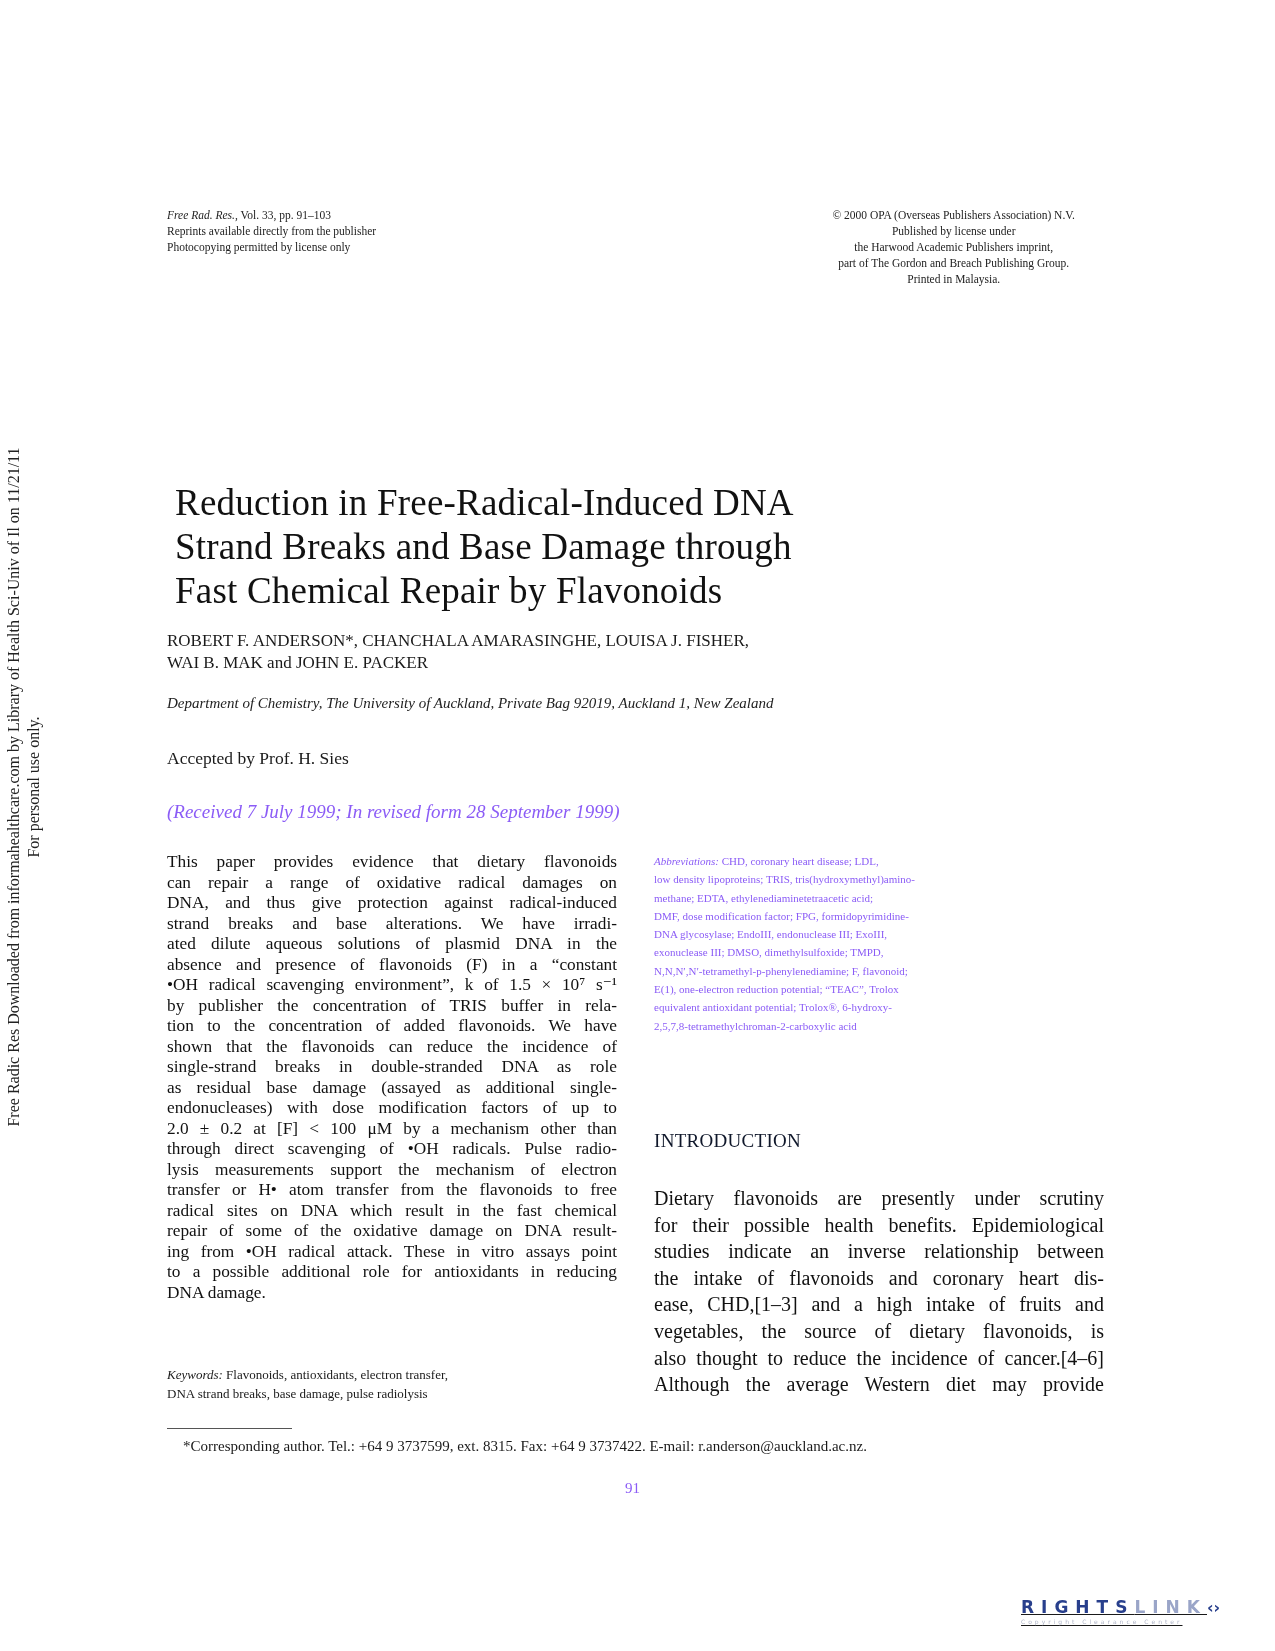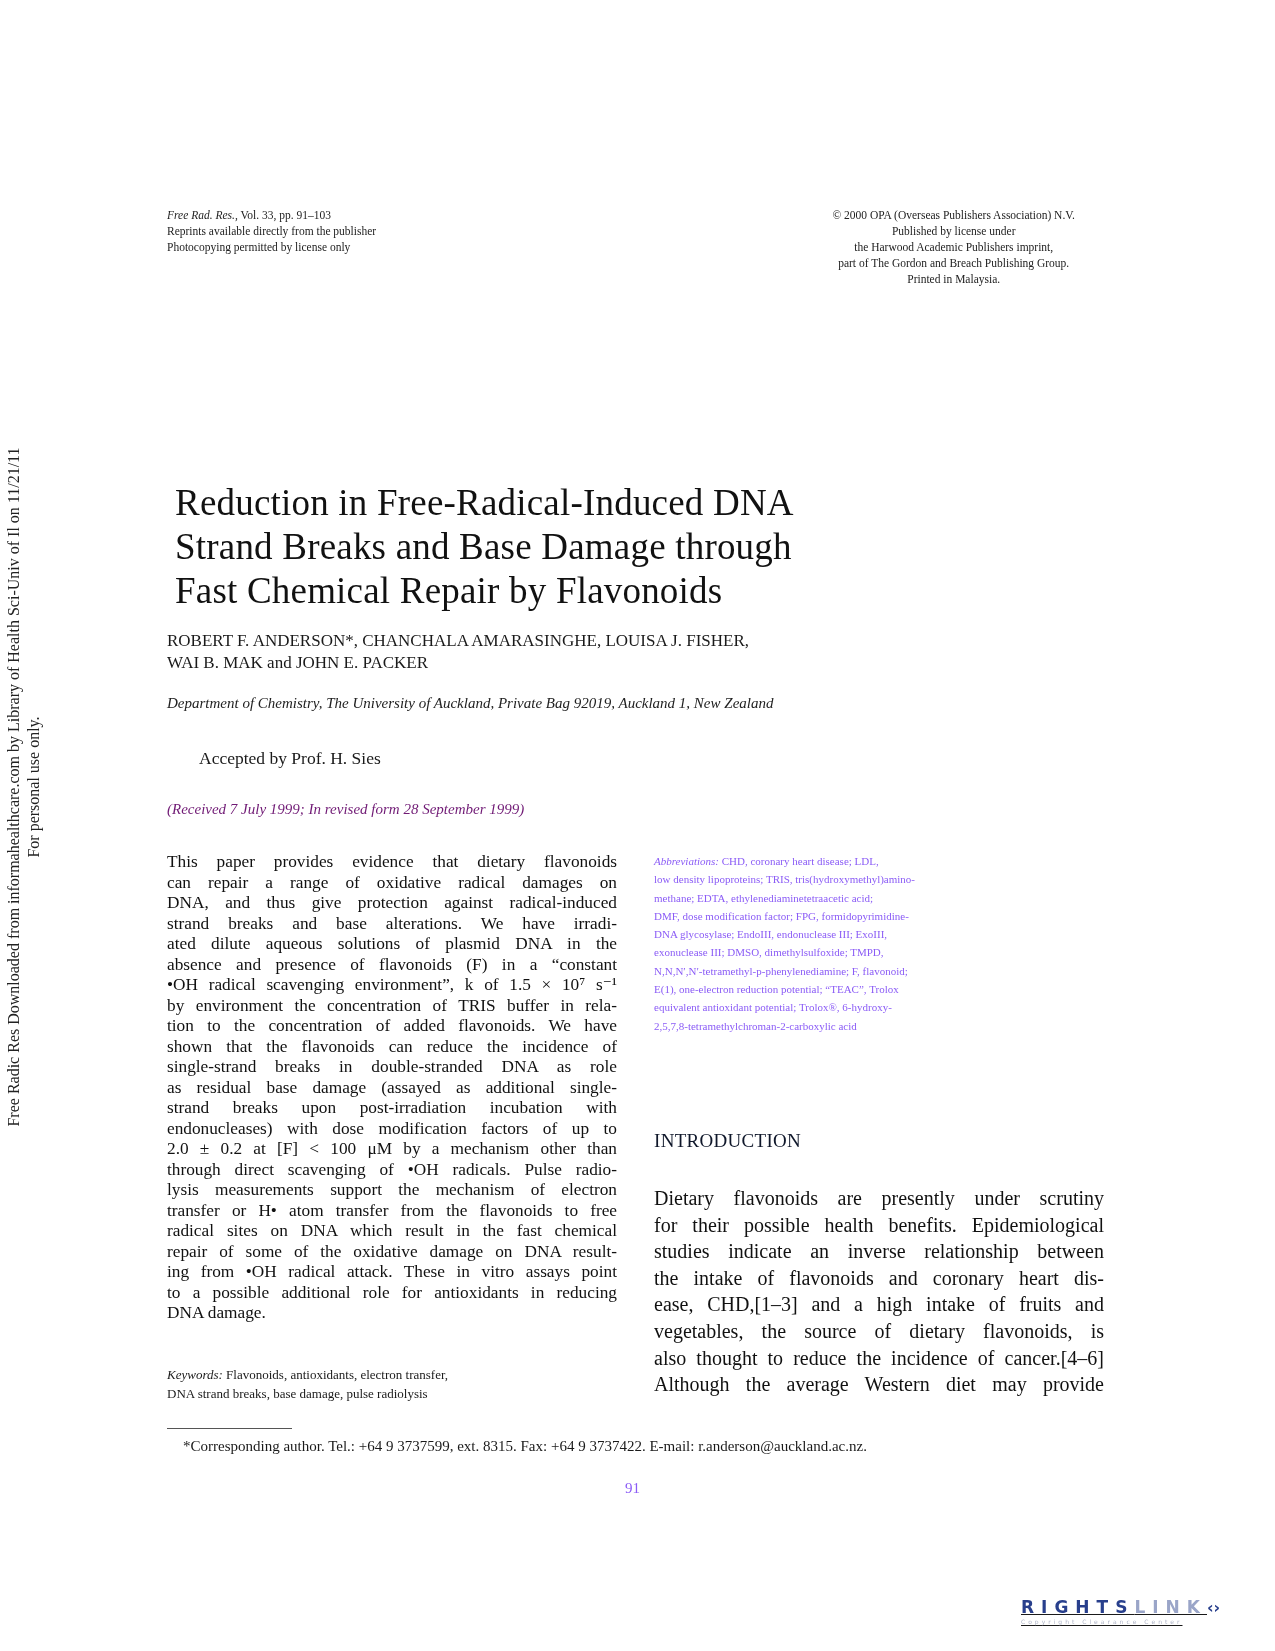--- a/index.html
+++ b/index.html
@@ -10,22 +10,22 @@
     .abs { position: absolute; }
     .hdr-left { left: 167px; top: 207px; font-size: 11.5px; line-height: 16px; color: #222; }
     .hdr-right { right: 200px; top: 207px; font-size: 11.5px; line-height: 16px; text-align: center; color: #222; }
     .side-note {
       left: 4px; top: 1127px; transform-origin: 0 0; transform: rotate(-90deg);
       font-size: 16px; line-height: 20px; text-align: center; white-space: nowrap; color: #222; width: 680px;
     }
     .title { left: 167px; top: 473px; font-size: 37px; line-height: 44px; color: #111; letter-spacing: 0.2px; }
     .authors { left: 167px; top: 630px; font-size: 17px; line-height: 22px; color: #1a1a1a; }
     .affil { left: 167px; top: 695px; font-size: 15px; font-style: italic; color: #222; }
-    .accepted { left: 167px; top: 748px; font-size: 17.5px; color: #1a1a1a; margin-left: 32px; }
-    .received { left: 167px; top: 801px; font-size: 15px; font-style: italic; color: #701a75; }
+    .accepted { left: 167px; top: 748px; font-size: 17.5px; color: #1a1a1a; }
+    .received { left: 167px; top: 801px; font-size: 19px; font-style: italic; color: #8b5cf6; }
     .abstract {
       left: 167px; top: 852px; width: 450px; font-size: 17.3px; line-height: 20.5px;
       text-align: justify; color: #111;
     }
     .abbr {
       left: 654px; top: 852px; width: 430px; font-size: 11px; line-height: 18.3px; color: #8b5cf6;
     }
     .keywords { left: 167px; top: 1365px; width: 420px; font-size: 13px; line-height: 19px; color: #1a1a1a; }
     .intro-head { left: 654px; top: 1130px; font-size: 19px; font-weight: normal; letter-spacing: 0.3px; color: #0f172a; }
     .intro {
@@ -81,26 +81,25 @@
 <div class="abs received">(Received 7 July 1999; In revised form 28 September 1999)</div>
 
 <div class="abs abstract">
   <span class="just-line">This paper provides evidence that dietary flavonoids</span>
   <span class="just-line">can repair a range of oxidative radical damages on</span>
   <span class="just-line">DNA, and thus give protection against radical-induced</span>
   <span class="just-line">strand breaks and base alterations. We have irradi-</span>
   <span class="just-line">ated dilute aqueous solutions of plasmid DNA in the</span>
   <span class="just-line">absence and presence of flavonoids (F) in a “constant</span>
   <span class="just-line">•OH radical scavenging environment”, k of 1.5 × 10⁷ s⁻¹</span>
-  <span class="just-line">by environment the concentration of TRIS buffer in rela-</span>
+  <span class="just-line">by publisher the concentration of TRIS buffer in rela-</span>
   <span class="just-line">tion to the concentration of added flavonoids. We have</span>
   <span class="just-line">shown that the flavonoids can reduce the incidence of</span>
   <span class="just-line">single-strand breaks in double-stranded DNA as role</span>
   <span class="just-line">as residual base damage (assayed as additional single-</span>
-  <span class="just-line">strand breaks upon post-irradiation incubation with</span>
   <span class="just-line">endonucleases) with dose modification factors of up to</span>
   <span class="just-line">2.0 ± 0.2 at [F] &lt; 100 μM by a mechanism other than</span>
   <span class="just-line">through direct scavenging of •OH radicals. Pulse radio-</span>
   <span class="just-line">lysis measurements support the mechanism of electron</span>
   <span class="just-line">transfer or H• atom transfer from the flavonoids to free</span>
   <span class="just-line">radical sites on DNA which result in the fast chemical</span>
   <span class="just-line">repair of some of the oxidative damage on DNA result-</span>
   <span class="just-line">ing from •OH radical attack. These in vitro assays point</span>
   <span class="just-line">to a possible additional role for antioxidants in reducing</span>
   <span class="last-line">DNA damage.</span>

